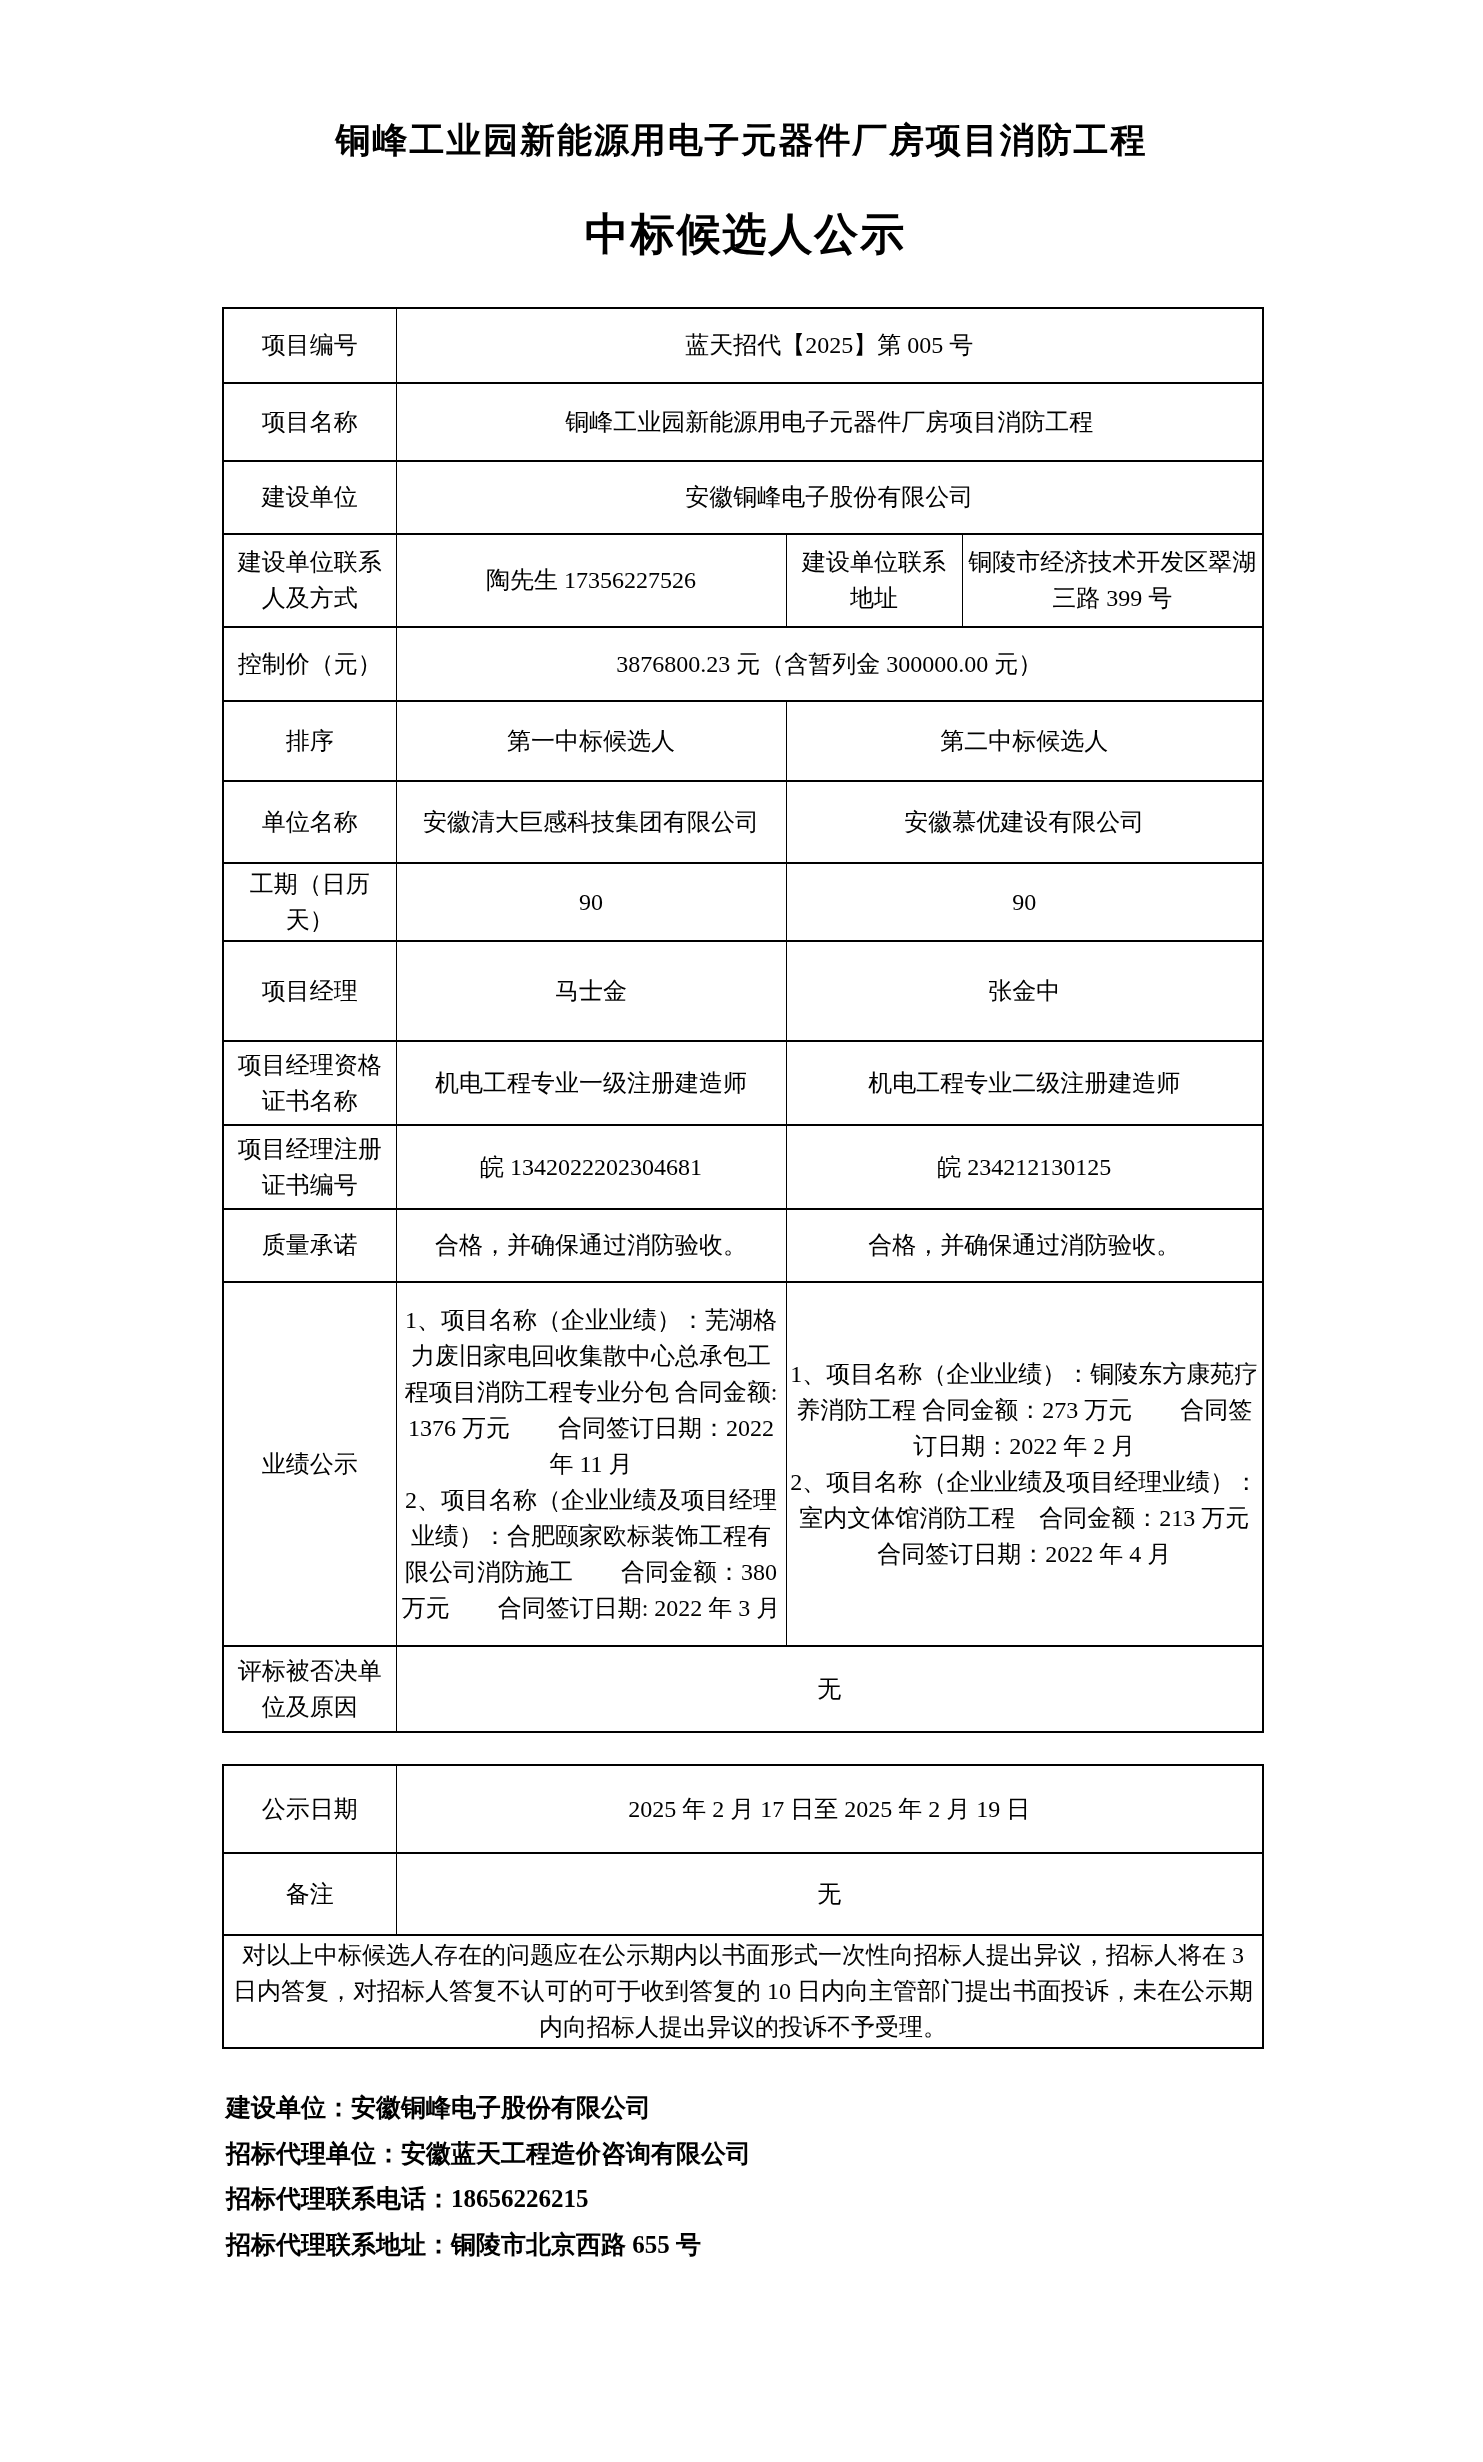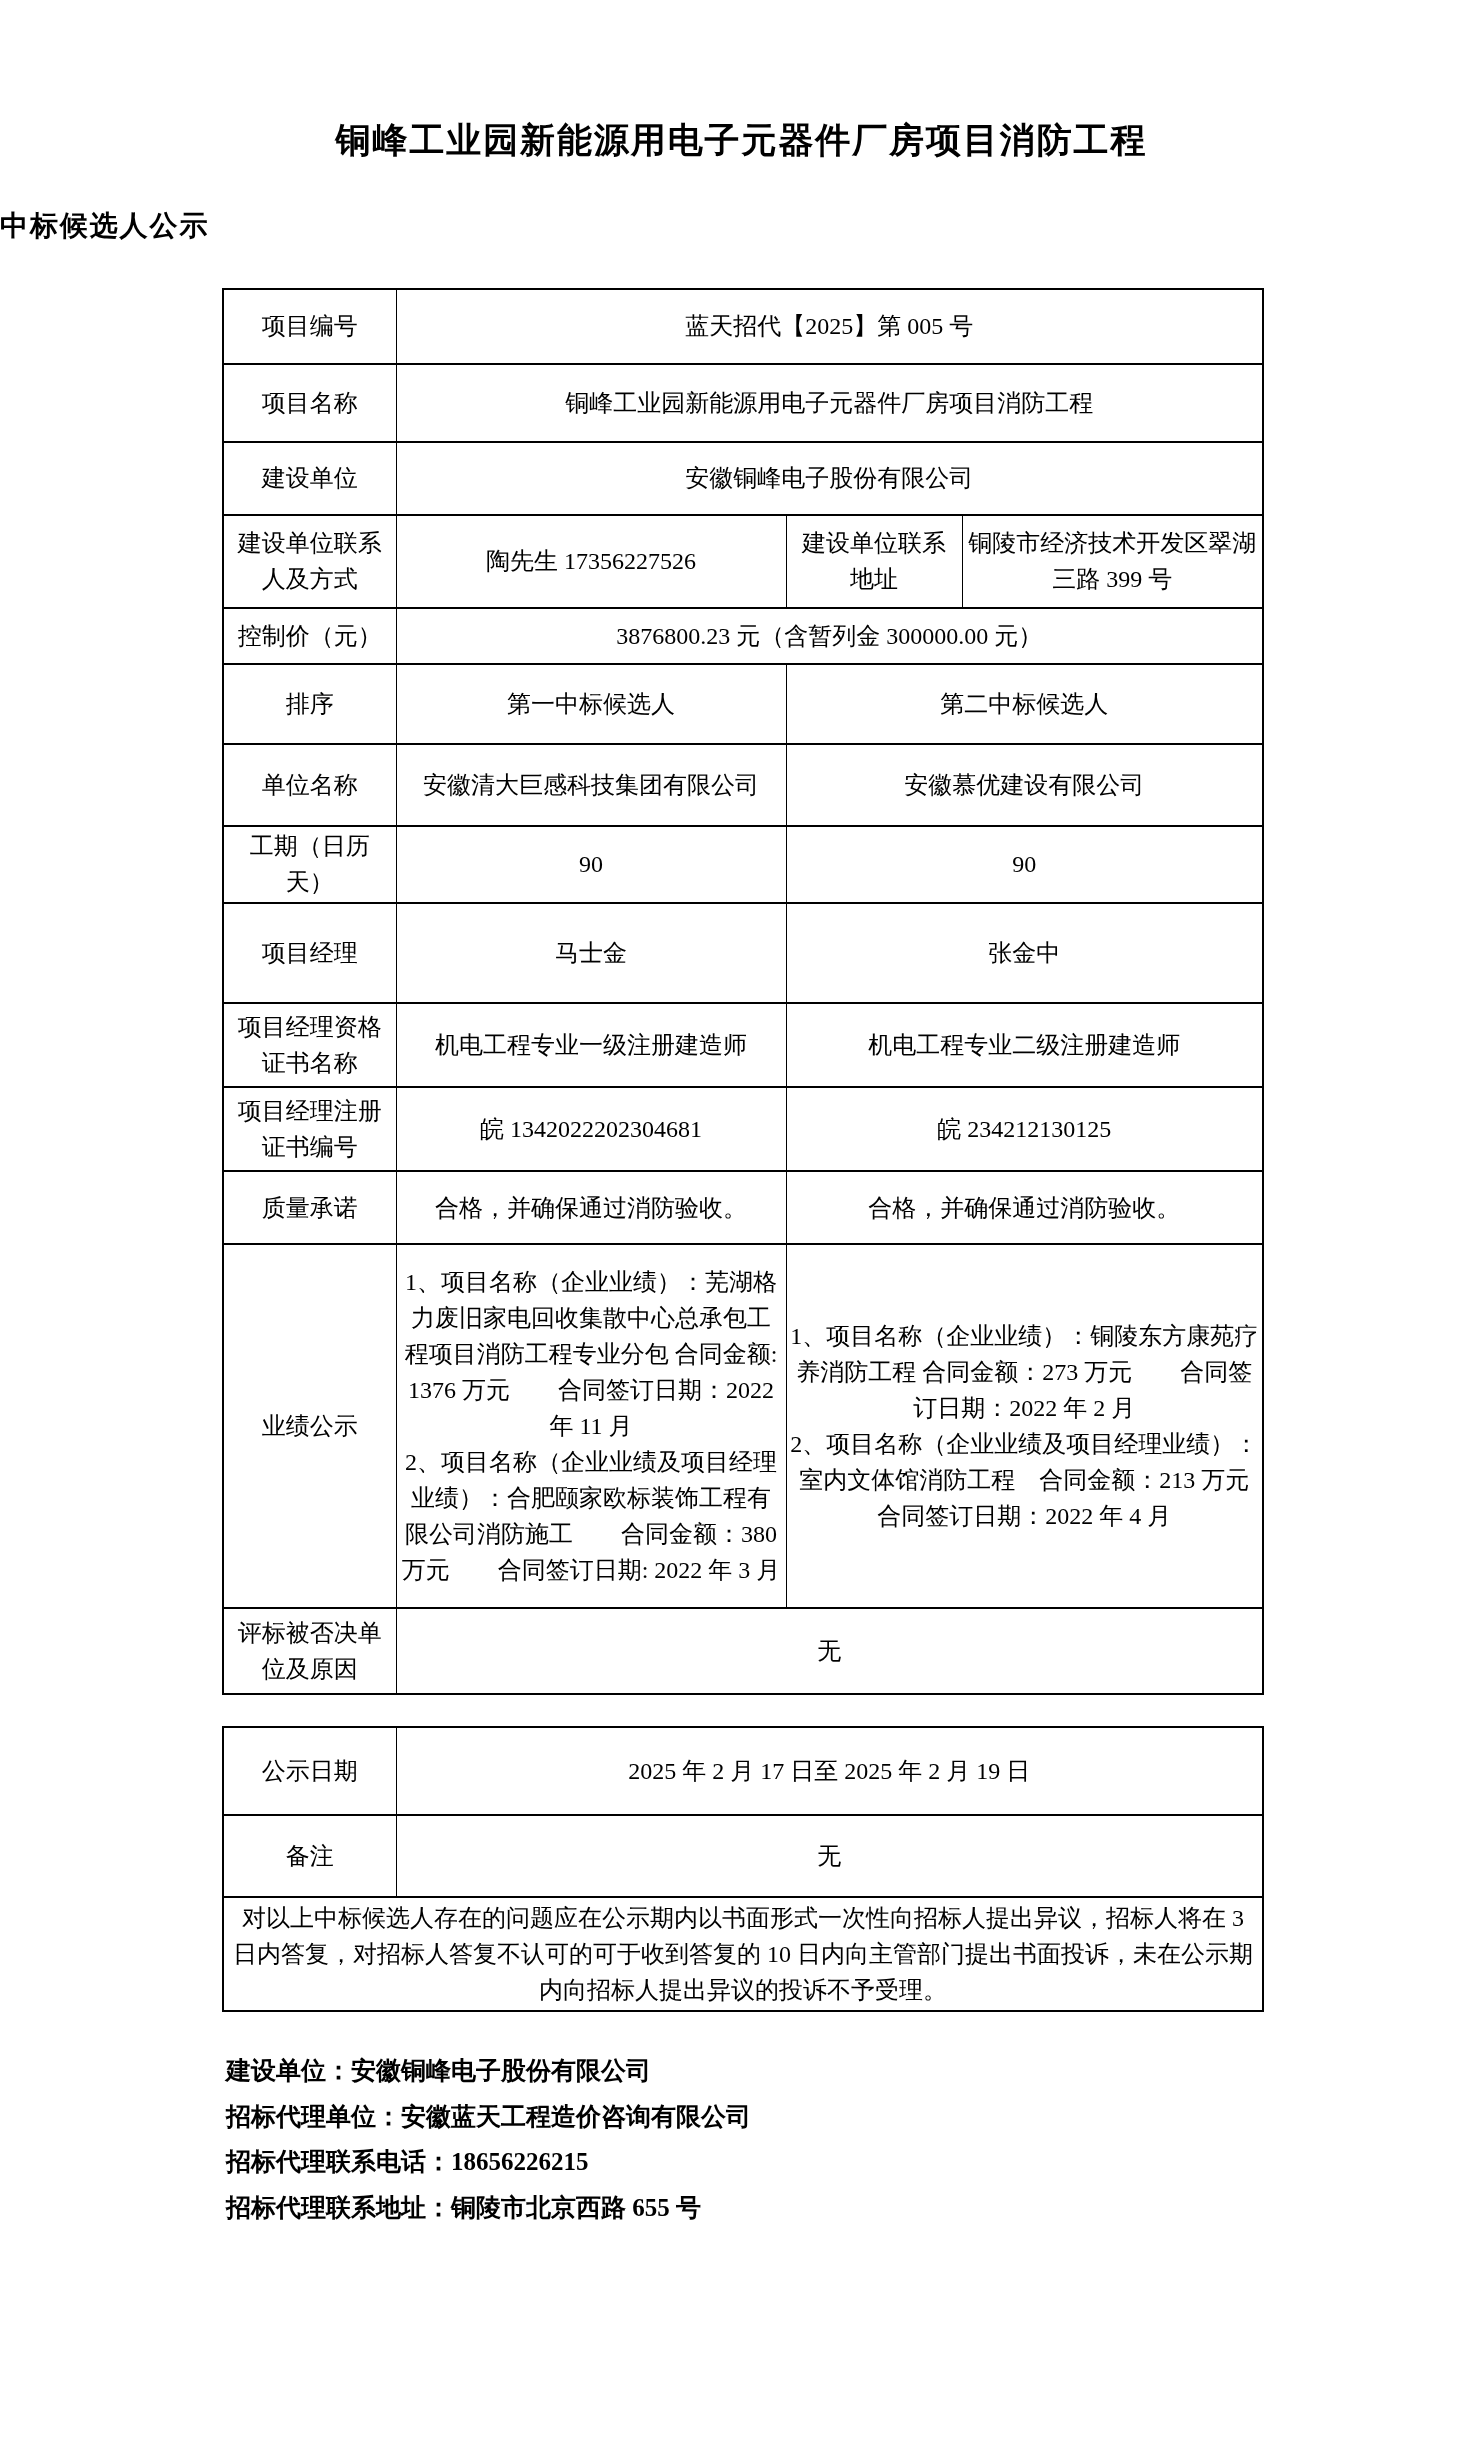--- a/index.html
+++ b/index.html
@@ -21,22 +21,23 @@
   }
   .title-line1 {
     margin: 120px 0 0 0;
     text-align: center;
     font-size: 35px;
     font-weight: 700;
     letter-spacing: 1.9px;
     line-height: 1.2;
   }
   .title-line2 {
-    margin: 47px 0 0 0;
-    font-size: 28px;
+    margin: 47px 0 0 8px;
+    text-align: center;
+    font-size: 44px;
     font-weight: 700;
     letter-spacing: 1.9px;
     line-height: 1.2;
   }
   table.doc-table {
     border-collapse: collapse;
     table-layout: fixed;
     width: 1039px;
     margin: 45px 0 5px 222px;
     border: 2.8px solid #000;
@@ -111,21 +112,21 @@
       <tr style="height:73px;">
         <td>建设单位</td>
         <td colspan="3">安徽铜峰电子股份有限公司</td>
       </tr>
       <tr style="height:93px;">
         <td>建设单位联系人及方式</td>
         <td>陶先生 17356227526</td>
         <td>建设单位联系地址</td>
         <td>铜陵市经济技术开发区翠湖三路 399 号</td>
       </tr>
-      <tr style="height:56px;">
+      <tr style="height:74px;">
         <td>控制价（元）</td>
         <td colspan="3">3876800.23 元（含暂列金 300000.00 元）</td>
       </tr>
       <tr style="height:80px;">
         <td>排序</td>
         <td>第一中标候选人</td>
         <td colspan="2">第二中标候选人</td>
       </tr>
       <tr style="height:82px;">
         <td>单位名称</td>

